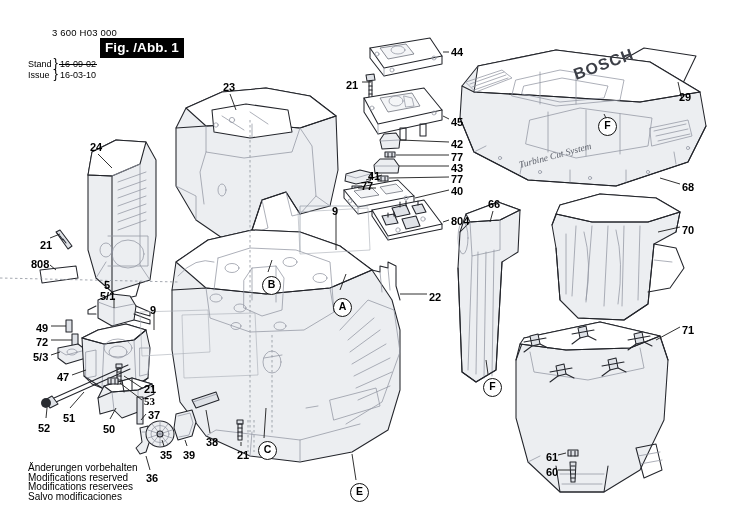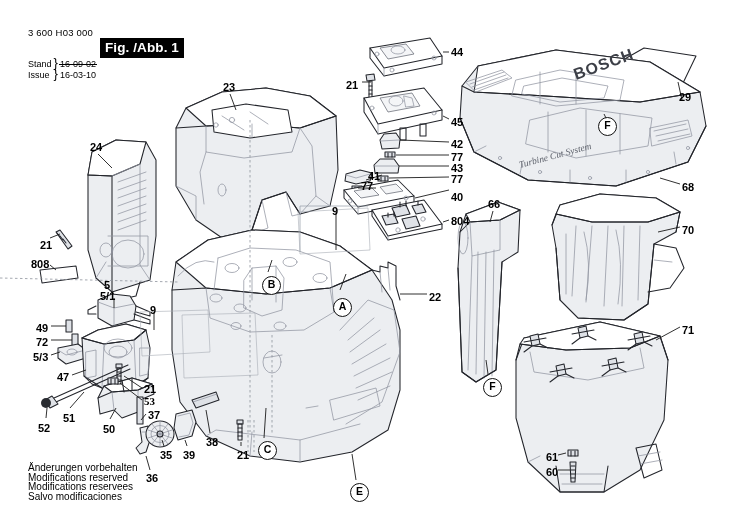--- a/index.html
+++ b/index.html
@@ -13,21 +13,21 @@
     position:relative;
     width:750px;
     height:530px;
     background:#ffffff;
     overflow:hidden;
   }
   #art{position:absolute;left:0;top:0;width:750px;height:530px;}
 
   
   .hdr{position:absolute;left:28px;top:27px;}
-  .hdr-code{font-size:9.5px;letter-spacing:.2px;white-space:nowrap;}
+  .hdr-code{font-size:9.5px;letter-spacing:.2px;white-space:nowrap;margin-left:24px;}
   .hdr-rows{margin-top:21px;display:flex;align-items:flex-start;}
   .hdr-lbls{font-size:9px;line-height:10.5px;}
   .hdr-brace{font-size:13px;line-height:10.5px;margin:0 2px 0 2px;position:relative;top:-1px;}
   .hdr-dates{font-size:9px;line-height:10.5px;}
   .struck{position:relative;display:inline-block;}
   .struck:after{content:"";position:absolute;left:-1px;right:-1px;top:52%;height:1px;background:#000;}
   .figbox{
     position:absolute;left:100px;top:38px;
     background:#000;color:#fff;
     font-weight:bold;font-size:13.5px;
@@ -588,21 +588,21 @@
   <div id="callout-layer">
       <div class="num" style="left: 451px; top: 47px;">44</div>
       <div class="num" style="left: 346px; top: 80px;">21</div>
       <div class="num" style="left: 451px; top: 117px;">45</div>
       <div class="num" style="left: 451px; top: 139px;">42</div>
       <div class="num" style="left: 451px; top: 152px;">77</div>
       <div class="num" style="left: 451px; top: 163px;">43</div>
       <div class="num" style="left: 451px; top: 174px;">77</div>
       <div class="num" style="left: 368px; top: 171px;">41</div>
       <div class="num" style="left: 361px; top: 181px;">77</div>
-      <div class="num" style="left: 451px; top: 192px; text-align: center;">40</div>
+      <div class="num" style="left: 451px; top: 186px; text-align: center;">40</div>
       <div class="num" style="left: 451px; top: 216px;">804</div>
       <div class="num" style="left: 223px; top: 82px;">23</div>
       <div class="num" style="left: 90px; top: 142px;">24</div>
       <div class="num" style="left: 40px; top: 240px;">21</div>
       <div class="num" style="left: 31px; top: 259px;">808</div>
       <div class="num" style="left: 104px; top: 280px;">5</div>
       <div class="num" style="left: 100px; top: 291px;">5/1</div>
       <div class="num" style="left: 332px; top: 206px;">9</div>
       <div class="num" style="left: 150px; top: 305px;">9</div>
       <div class="num" style="left: 429px; top: 292px;">22</div>

